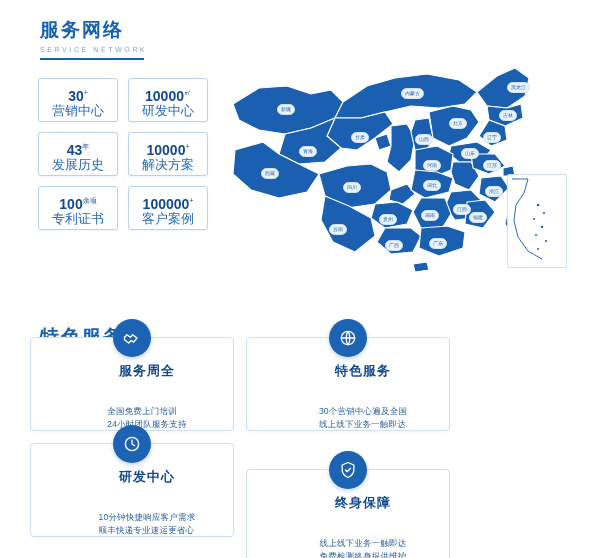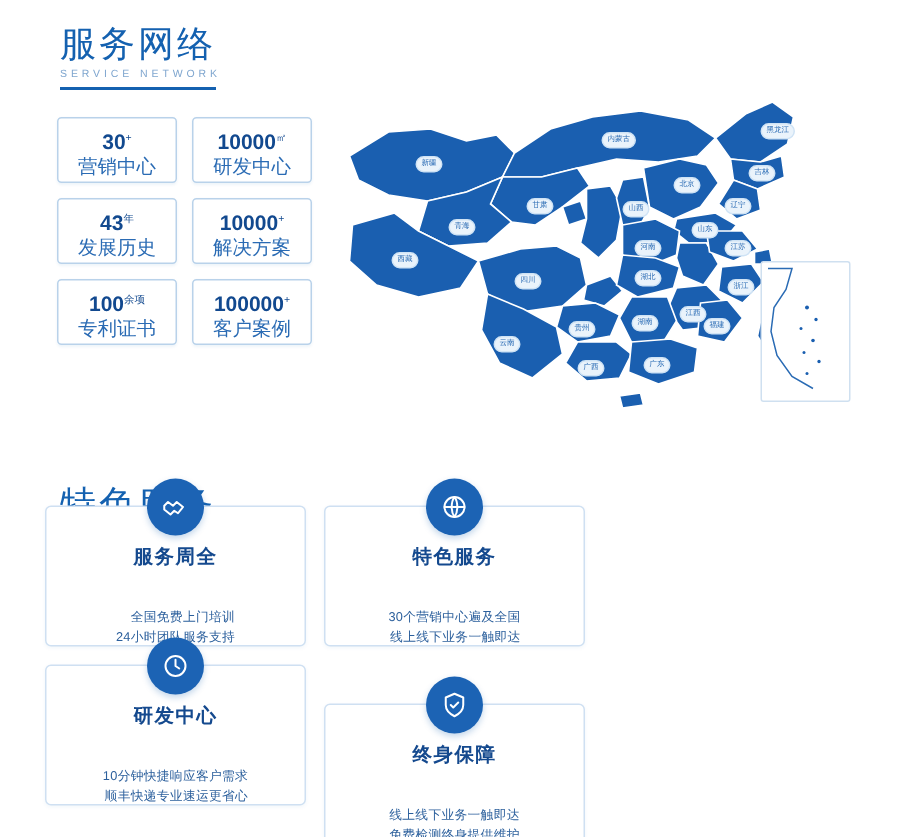--- a/index.html
+++ b/index.html
@@ -7,21 +7,21 @@
     width:600px;height:558px;
     background:#ffffff;
     font-family:"Liberation Sans","DejaVu Sans",sans-serif;
     color:#1b4f9c;
     overflow:hidden;
     position:relative;
   }
   
   .sec-head{position:absolute;}
   .sec-head .cn{
-    font-size:24px;font-weight:normal;color:#1461b0;letter-spacing:2px;
+    font-size:19px;font-weight:bold;color:#1461b0;letter-spacing:2px;
     line-height:24px;
   }
   .sec-head .en{
     font-size:7px;color:#7fa6cf;letter-spacing:2.6px;margin-top:3px;
     line-height:9px;
   }
   .sec-head .rule{
     width:104px;height:2px;background:#1461b0;margin-top:4px;
   }
   
@@ -64,34 +64,35 @@
   .cards{
     position:absolute;left:30px;top:62px;width:540px;
     display:flex;flex-wrap:wrap;gap:12px;
   }
   .card{
     width:172px;height:92px;
     border:1px solid #cfe0f2;border-radius:4px;
     background:#fff;position:relative;
     display:flex;flex-direction:column;align-items:center;
     box-shadow:0 1px 3px rgba(20,97,176,.06);
+    padding-left:30px;
   }
   .card-icon{
     position:absolute;top:-19px;left:50%;transform:translateX(-50%);
     width:38px;height:38px;border-radius:50%;
     background:#1c63b4;color:#fff;
     display:flex;align-items:center;justify-content:center;
     box-shadow:0 2px 4px rgba(20,97,176,.25);
   }
   .card-title{
     margin-top:24px;font-size:13px;font-weight:bold;color:#14498e;
     letter-spacing:1px;line-height:17px;
   }
   .card-divider{width:128px;height:1px;background:#d7e6f4;margin-top:7px;}
-  .card-lines{margin-top:19px;text-align:right;}
+  .card-lines{margin-top:19px;text-align:left;}
   .card-lines div{
     font-size:8.5px;color:#2b5f9c;line-height:13px;letter-spacing:.2px;
   }
 </style>
 </head>
 <body>
 
 <section id="sec-network">
 
   <div class="sec-head" id="head-network">

